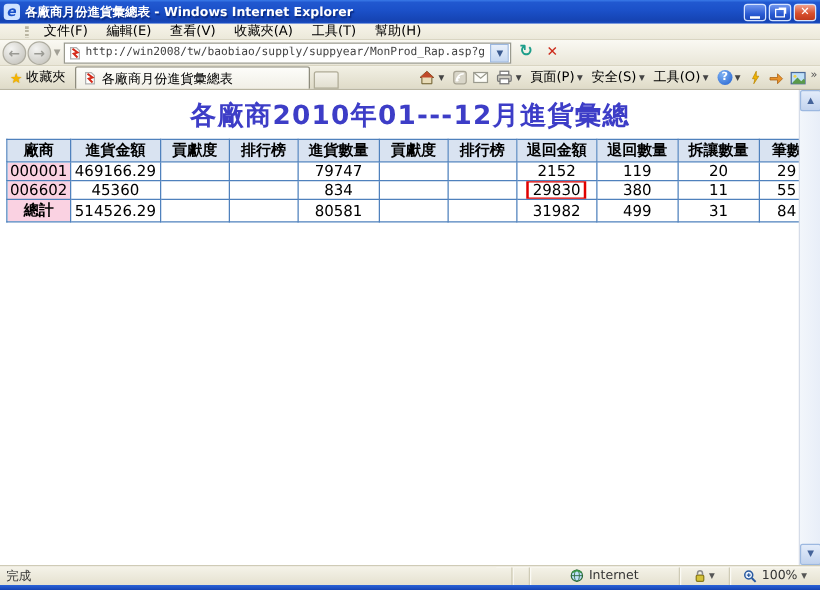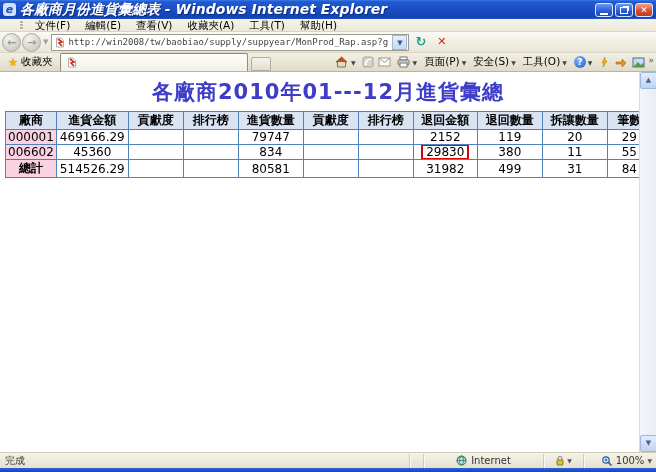--- a/index.html
+++ b/index.html
@@ -5,22 +5,22 @@
   * { box-sizing: border-box; margin: 0; padding: 0; }
   html,body { width:656px; height:472px; overflow:hidden; }
   body { font-family:"DejaVu Sans","Liberation Sans",sans-serif; font-size:11px; }
   .window { position:relative; width:656px; height:472px; background:#fff; }
 
   
   .titlebar { height:19px; display:flex; align-items:center; gap:4px; padding:0 3px;
     background:linear-gradient(180deg,#3a7ae8 0%,#2158d0 10%,#1b50c8 45%,#1543b2 88%,#1b50c8 100%); }
   .ie-logo { width:13px; height:13px; border-radius:3px; background:#cfe2ff; color:#1a50c8;
     font-weight:bold; font-size:11px; line-height:13px; text-align:center; font-style:italic; }
-  .title-text { color:#fff; font-weight:bold; font-size:14px; text-shadow:1px 1px 1px #0a2a80;
-    white-space:nowrap; overflow:hidden; flex:1;font-style:italic; }
+  .title-text { color:#fff; font-weight:bold; font-size:10px; text-shadow:1px 1px 1px #0a2a80;
+    white-space:nowrap; overflow:hidden; flex:1; }
   .winbtns { display:flex; gap:2px; }
   .wb { width:18px; height:14px; border-radius:3px; border:1px solid #d6e4ff; color:#fff;
     font-size:9px; line-height:12px; text-align:center; font-weight:bold;
     background:linear-gradient(180deg,#6f95ee,#2a5bd4 60%,#1c47b8); }
   .wb.close { background:linear-gradient(180deg,#f0a08c,#d9502e 55%,#c03a1c); }
   .wb .minbar { display:block; width:8px; height:2px; background:#fff; margin:9px auto 0; }
   .wb .restore { display:block; width:8px; height:7px; border:1px solid #fff; margin:3px auto 0;
     box-shadow:2px -2px 0 -1px #fff; }
 
   
@@ -98,21 +98,21 @@
 
   
   .statusbar { height:16px; background:linear-gradient(180deg,#f5f3e9,#e5e1d0);
     border-top:1px solid #cfcbb6; display:flex; align-items:center; font-size:10px; color:#333; }
   .pane { height:14px; display:flex; align-items:center; padding:0 4px;
     border-right:1px solid #cfcbb6; box-shadow:1px 0 0 #fbfaf5; }
   .pane.status { flex:1; border-right:none; box-shadow:none; padding-left:5px; }
   .pane.spacer { width:14px; }
   .pane.zone { width:120px; gap:4px; justify-content:center; }
   .pane.mode { width:40px; gap:2px; justify-content:center; }
-  .pane.zoom { width:72px; gap:3px; border-right:none; justify-content:flex-end; }
+  .pane.zoom { width:72px; gap:3px; border-right:none; justify-content:center; }
   .dd-sm { font-size:6px; color:#555; }
   .bottom-edge { height:4px; background:linear-gradient(180deg,#2b63d8,#1543b2); }
 </style>
 </head>
 <body>
 
 <div class="window">
 
   <div class="titlebar">
     <span class="ie-logo">e</span>
@@ -157,20 +157,21 @@
   <div class="tabrow">
     <span class="fav-btn">
       <span class="star">★</span>
       <span>收藏夾</span>
     </span>
     <span class="tab">
       <svg width="10" height="11">
           <path d="M1.5 1 L6 1 L8.5 3.5 L8.5 10 L1.5 10 Z" fill="#fff" stroke="#b0b0b0" stroke-width="1"></path>
           <path d="M3 2 L7 5 L4 6 L7 9" stroke="#d42a1a" stroke-width="1.6" fill="none"></path>
         </svg>
+      <span>各廠商月份進貨彙總表</span>
     </span>
     <span class="newtab"></span>
     <span class="cmdbar">
       <span class="cmd">
         <span class="icon14">
             <svg width="13" height="12">
               <path d="M6.5 1 L12 6 L10.5 6 L10.5 11 L2.5 11 L2.5 6 L1 6 Z" fill="#e8dcb8" stroke="#6a5a2a" stroke-width="0.8"></path>
               <path d="M6.5 1 L12 6 L1 6 Z" fill="#c04a2a"></path>
             </svg>
           </span>

